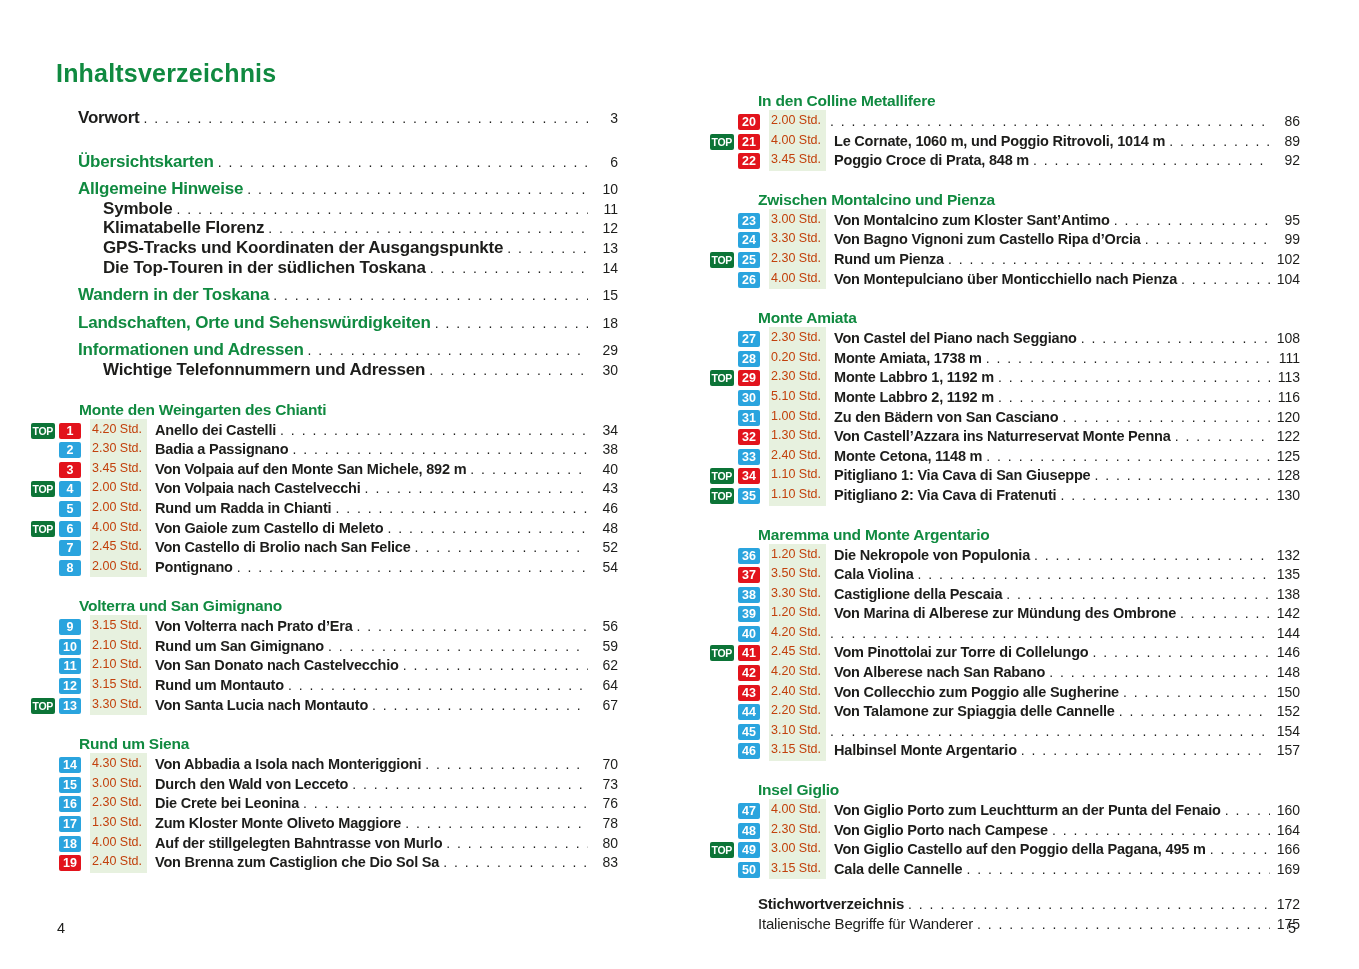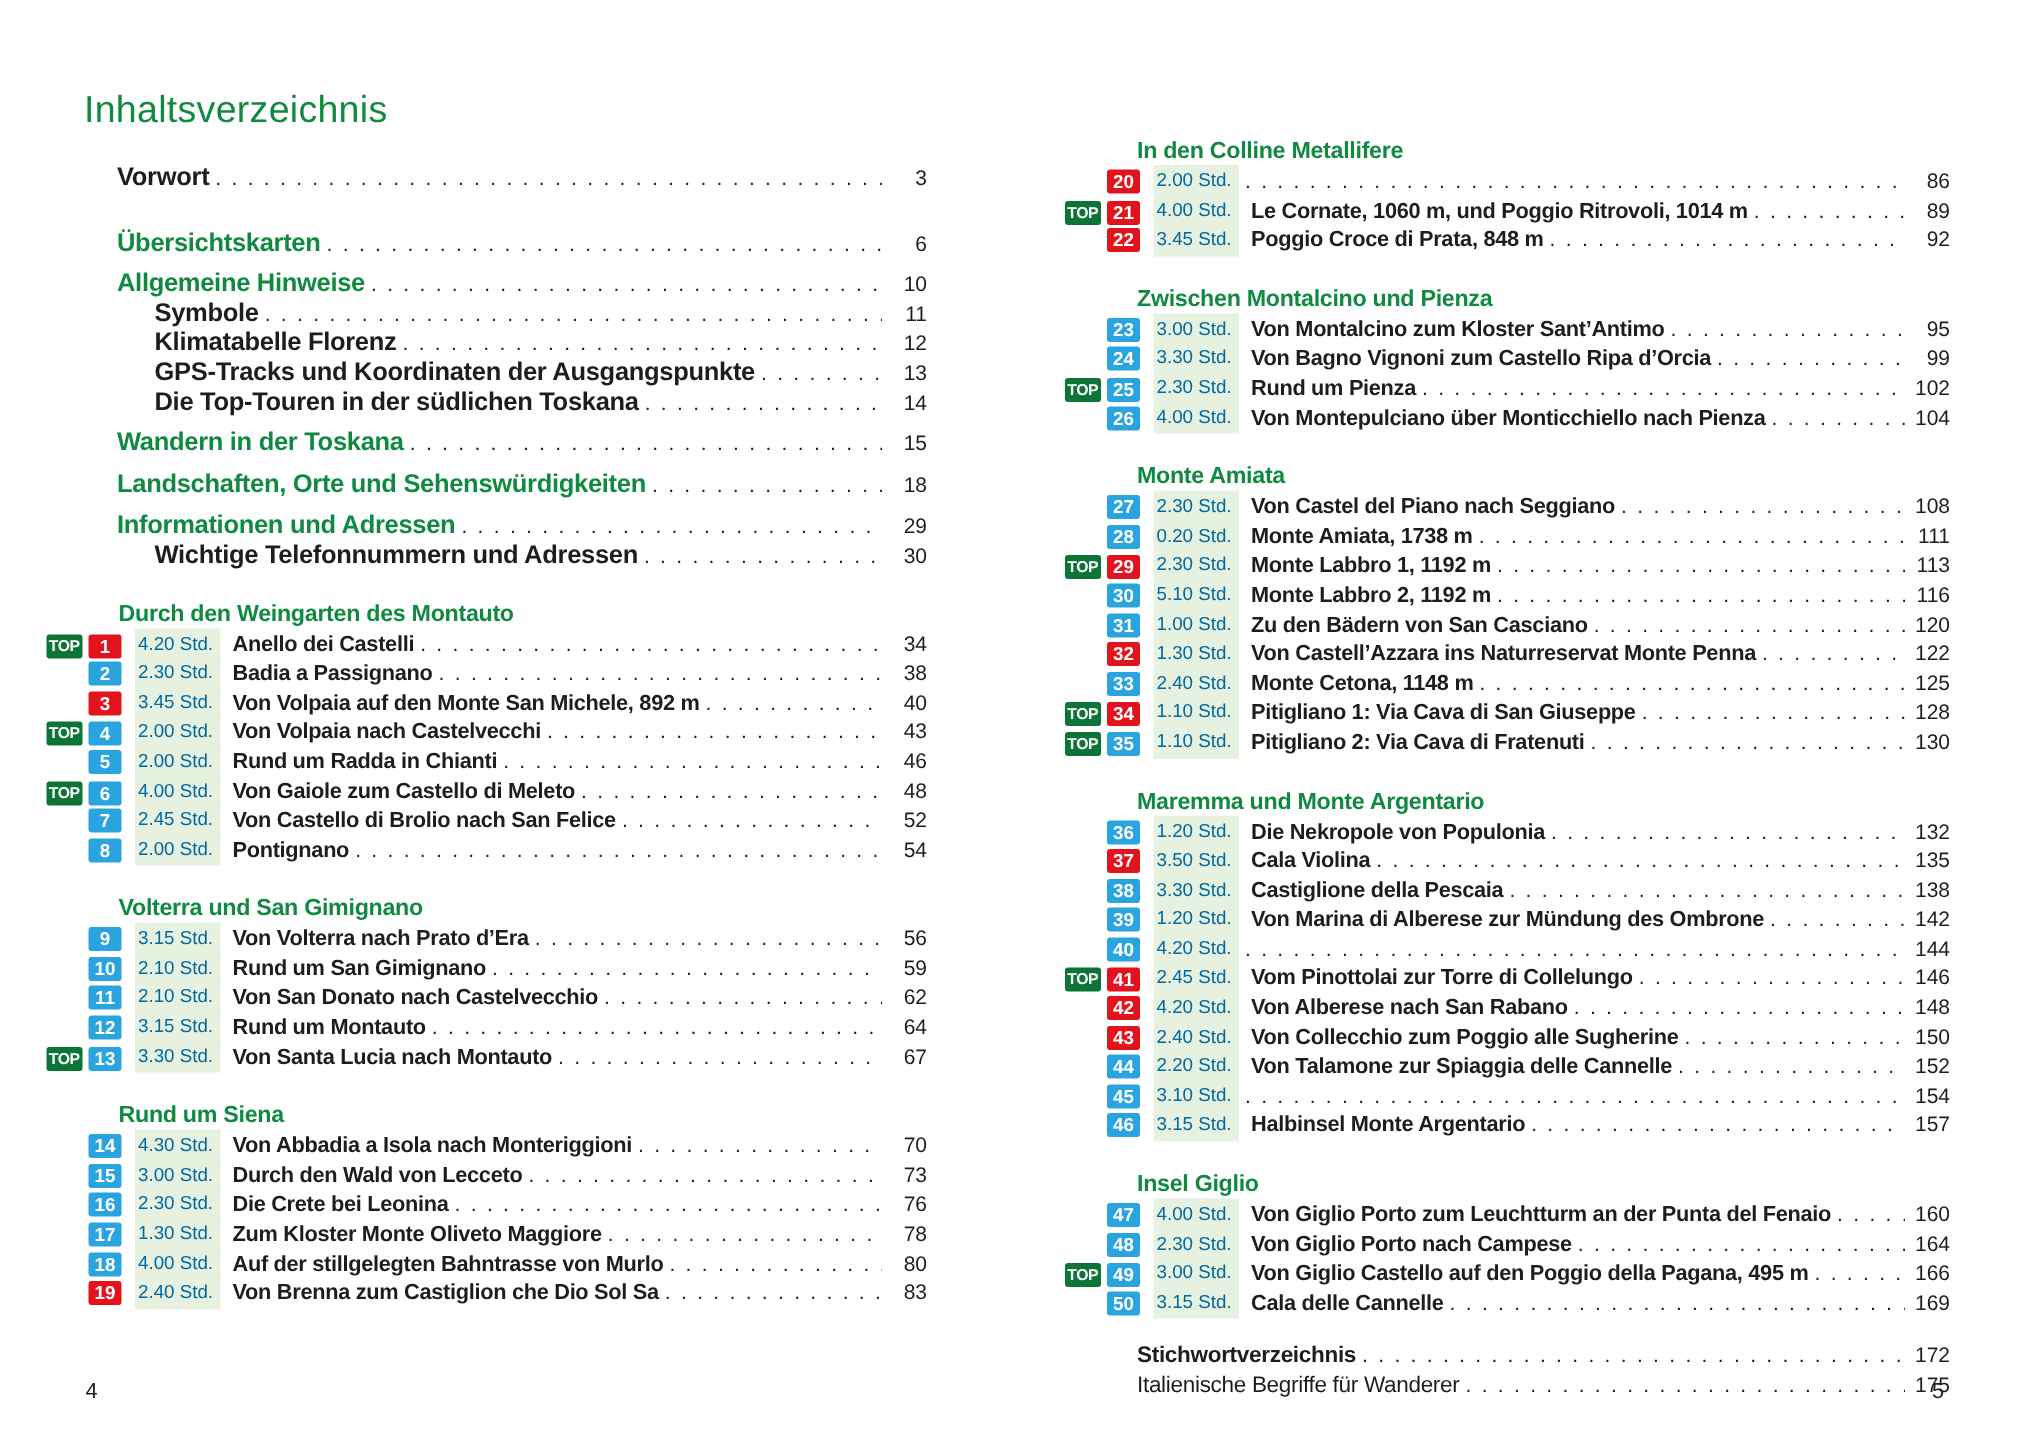--- a/index.html
+++ b/index.html
@@ -14,21 +14,21 @@
   body{
     width:1359px;height:969px;position:relative;background:#ffffff;
     font-family:"Liberation Sans",sans-serif;color:var(--ink);
     overflow:hidden;
   }
   .page{position:absolute;}
   .page-left{left:28px;top:60px;width:590px;}
   .page-right{left:707px;top:71px;width:593px;}
 
   .page-title{
-    font-size:25px;font-weight:normal;color:var(--green);
+    font-size:25px;font-weight:bold;color:var(--green);
     line-height:26px;margin:0 0 22px 0;padding-left:28px;letter-spacing:.2px;
   }
 
   .front-row{display:flex;align-items:baseline;height:19.6px;line-height:19.6px;padding-left:50px;}
   .front-row.indent{padding-left:75px;}
   .front-label{font-weight:bold;font-size:17px;white-space:nowrap;letter-spacing:-.2px;}
   .front-label.green{color:var(--green);}
   .front-group + .front-group{margin-top:8px;}
   #left-front > .front-group:nth-child(2){margin-top:24px;}
 
@@ -44,21 +44,21 @@
     line-height:16px;height:16px;padding:0 2px;border-radius:2px;align-self:center;letter-spacing:-.3px;
   }
   .num-badge{
     color:#fff;font-weight:bold;font-size:12.5px;text-align:center;
     line-height:16px;height:16px;width:22px;border-radius:2px;align-self:center;flex:none;
   }
   .num-badge.red{background:var(--red);}
   .num-badge.blue{background:var(--blue);}
   .time{
     flex:none;width:53px;margin-left:9px;background:var(--timebg);
-    font-size:12.5px;color:#0369a1;padding:1px 2px;white-space:nowrap;align-self:center;
+    font-size:12.5px;color:#c2410c;padding:1px 2px;white-space:nowrap;align-self:center;
   }
   .tour-title{margin-left:8px;font-weight:bold;font-size:14.5px;white-space:nowrap;letter-spacing:-.2px;}
 
   .leader{flex:1;overflow:hidden;white-space:nowrap;margin:0 4px;min-width:12px;}
   .leader::after{
     content:". . . . . . . . . . . . . . . . . . . . . . . . . . . . . . . . . . . . . . . . . . . . . . . . . . . . . . . . . . . . . . . .";
     font-size:14px;color:var(--ink);letter-spacing:1.5px;
   }
   .pagenum{min-width:26px;text-align:right;font-size:14px;white-space:nowrap;flex:none;}
 
@@ -140,21 +140,21 @@
         </div>
         <div class="front-row indent">
           <span class="front-label black">Wichtige Telefonnummern und Adressen</span>
           <span class="leader"></span>
           <span class="pagenum">30</span>
         </div>
       </div>
     </div>
   <div id="left-sections">
       <div class="section">
-        <div class="section-heading">Durch den Weingarten des Montauto</div>
+        <div class="section-heading">Monte den Weingarten des Chianti</div>
         <div class="tour-row">
           <span class="badges">
             <span class="top-badge">TOP</span>
             <span class="num-badge red">1</span>
           </span>
           <span class="time">4.20 Std.</span>
           <span class="tour-title">Anello dei Castelli</span>
           <span class="leader"></span>
           <span class="pagenum">34</span>
         </div>

